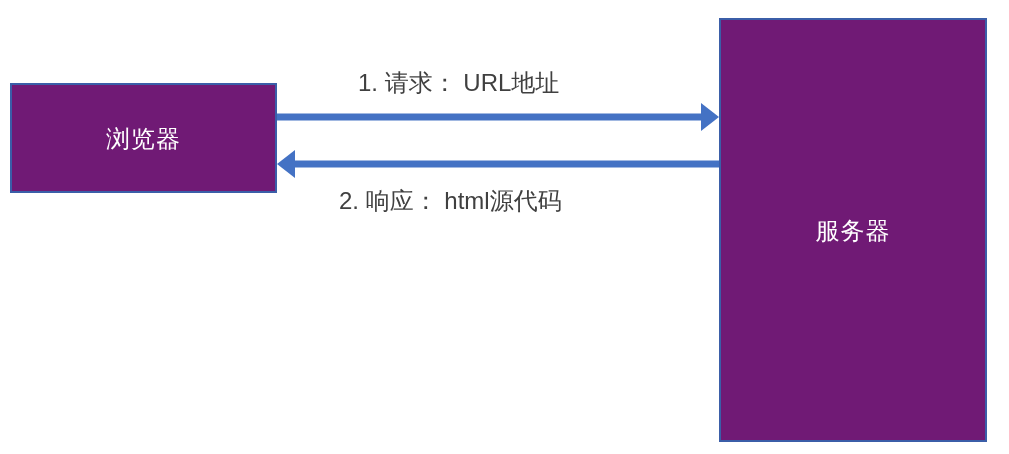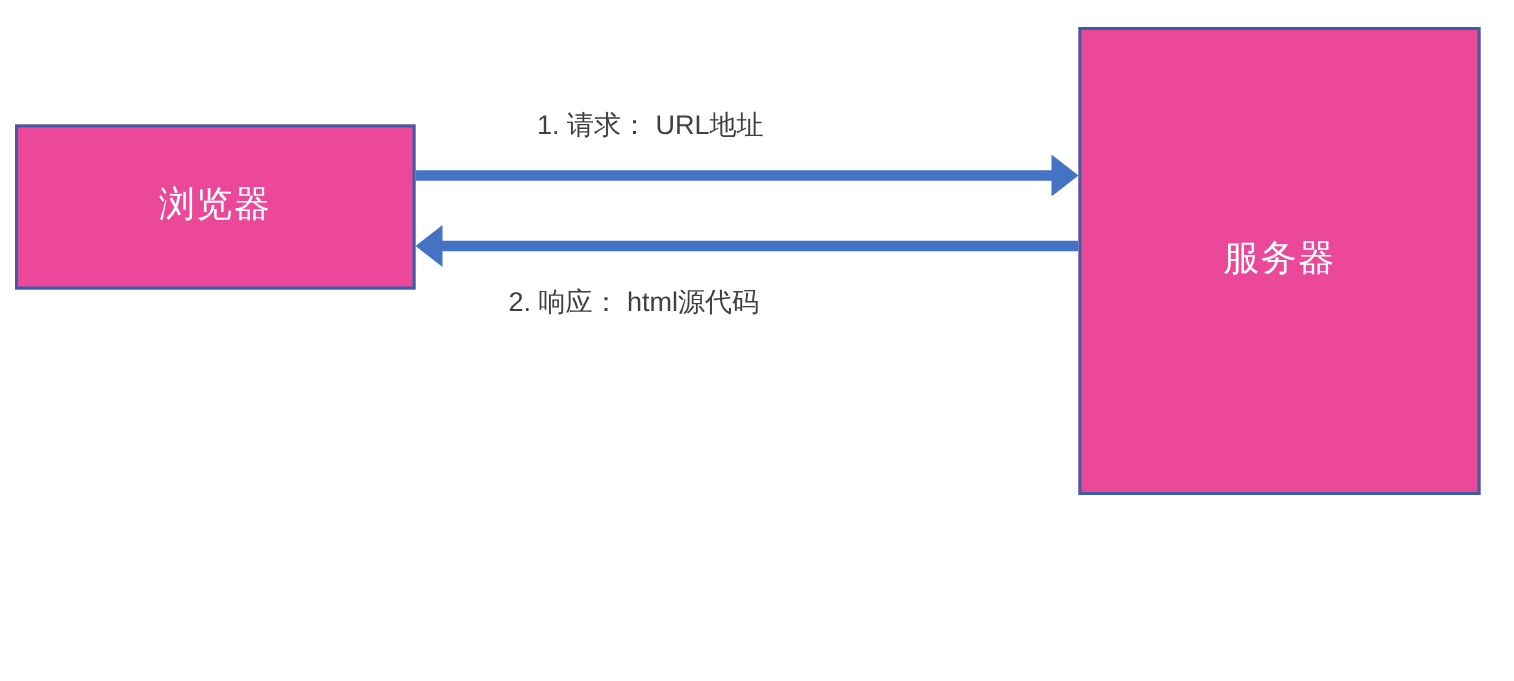--- a/index.html
+++ b/index.html
@@ -10,42 +10,41 @@
   }
   #canvas {
     position: relative;
     width: 1009px;
     height: 454px;
     background: #ffffff;
     overflow: hidden;
   }
   .node {
     position: absolute;
-    background: #ec4899;
+    background: #701a75;
     border: 2px solid #3B5EA8;
     box-sizing: border-box;
     color: #ffffff;
     display: flex;
     flex-direction: column;
     align-items: center;
     justify-content: center;
     text-align: center;
-    font-family: Liberation Mono, monospace;
   }
   #browser-node {
     left: 10px;
     top: 83px;
     width: 267px;
     height: 110px;
   }
   #server-node {
     left: 719px;
     top: 18px;
     width: 268px;
-    height: 312px;
+    height: 424px;
   }
   .node-label {
     font-size: 24px;
     line-height: 31px;
     letter-spacing: 1px;
     white-space: nowrap;
   }
   .arrow-svg {
     position: absolute;
     display: block;
@@ -58,21 +57,21 @@
   }
   #response-arrow {
     left: 277px;
     top: 150px;
     width: 442px;
     height: 28px;
   }
   .flow-label {
     position: absolute;
     color: #404040;
-    font-size: 18px;
+    font-size: 24px;
     line-height: 28px;
     white-space: nowrap;
   }
   #request-label {
     left: 358px;
     top: 69px;
   }
   #response-label {
     left: 339px;
     top: 187px;

